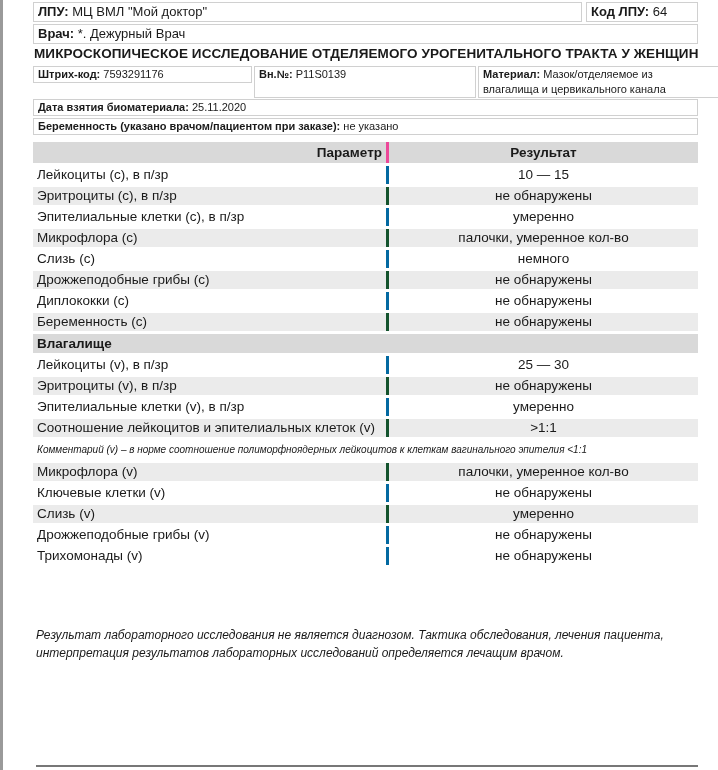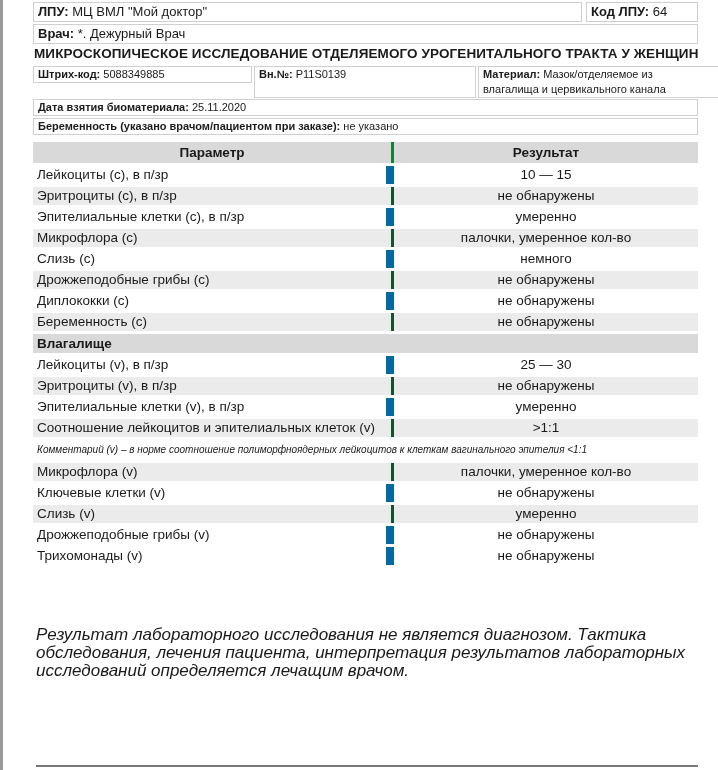--- a/index.html
+++ b/index.html
@@ -9,29 +9,29 @@
   }
   .left-edge { position: absolute; left: 0; top: 0; width: 3px; height: 770px; background: #9a9a9a; }
   .page { position: absolute; left: 33px; top: 0; width: 665px; }
   .box { position: absolute; border: 1px solid #d0d0d0; background: #fff; box-sizing: border-box; font-size: 13px; line-height: 18px; padding: 0 4px; white-space: nowrap; overflow: hidden; }
   .box b { font-weight: bold; }
   .small { font-size: 11px; line-height: 15px; }
   .title { position: absolute; left: 1px; top: 46px; font-size: 13.5px; font-weight: bold; letter-spacing: 0.1px; white-space: nowrap; }
   table { position: absolute; left: 0; top: 139px; width: 665px; border-collapse: separate; border-spacing: 0 3px; }
   td, th { padding: 0 4px; font-size: 13.5px; height: 18px; line-height: 18px; }
   th { background: #d9d9d9; font-weight: bold; text-align: center; height: 21px; }
-  th.c1 { width: 345px; border-right: 3px solid #15803d; }
+  th.c1 { width: 345px; border-right: 3px solid #ec4899; text-align: right; }
   td.p { width: 345px; }
   td.r { text-align: center; }
   tr.section td { background: #d9d9d9; font-weight: bold; height: 19px; }
   tr.alt td.p { background: #ebebeb; border-right: 3px solid #14532d; }
   tr.alt td.r { background: #ebebeb; }
-  tr.plain td.p { border-right: 8px solid #0369a1; }
+  tr.plain td.p { border-right: 3px solid #0369a1; }
   tr.comment td { font-style: italic; font-size: 10px; line-height: 16px; white-space: normal; padding-top: 1px; padding-bottom: 1px; }
-  .disclaimer { position: absolute; left: 3px; top: 626px; width: 660px; font-size: 17px; line-height: 18px; font-style: italic; color: #1a1a1a; }
+  .disclaimer { position: absolute; left: 3px; top: 626px; width: 660px; font-size: 12px; line-height: 18px; font-style: italic; color: #1a1a1a; }
   .bottom-rule { position: absolute; left: 3px; top: 765px; width: 662px; height: 2px; background: #777; }
 </style>
 </head>
 <body>
 
 <div class="left-edge"></div>
 
 <div class="page">
 
   <div class="box" style="left:0;top:2px;width:549px;height:20px;">
@@ -44,21 +44,21 @@
   </div>
   <div class="box" style="left:0;top:24px;width:665px;height:20px;">
     <b>Врач:</b>
     <span>*. Дежурный Врач</span>
   </div>
 
   <div class="title">МИКРОСКОПИЧЕСКОЕ ИССЛЕДОВАНИЕ ОТДЕЛЯЕМОГО УРОГЕНИТАЛЬНОГО ТРАКТА У ЖЕНЩИН</div>
 
   <div class="box small" style="left:0;top:66px;width:219px;height:17px;">
     <b>Штрих-код:</b>
-    <span>5088349885</span>
+    <span>7593291176</span>
   </div>
   <div class="box small" style="left:221px;top:66px;width:222px;height:32px;">
     <b>Вн.№:</b>
     <span>P11S0139</span>
   </div>
   <div class="box small" style="left:445px;top:66px;width:260px;height:32px;white-space:normal;">
     <b>Материал:</b>
     <span>Мазок/отделяемое из</span><br>
     <span>влагалища и цервикального канала</span>
   </div>

